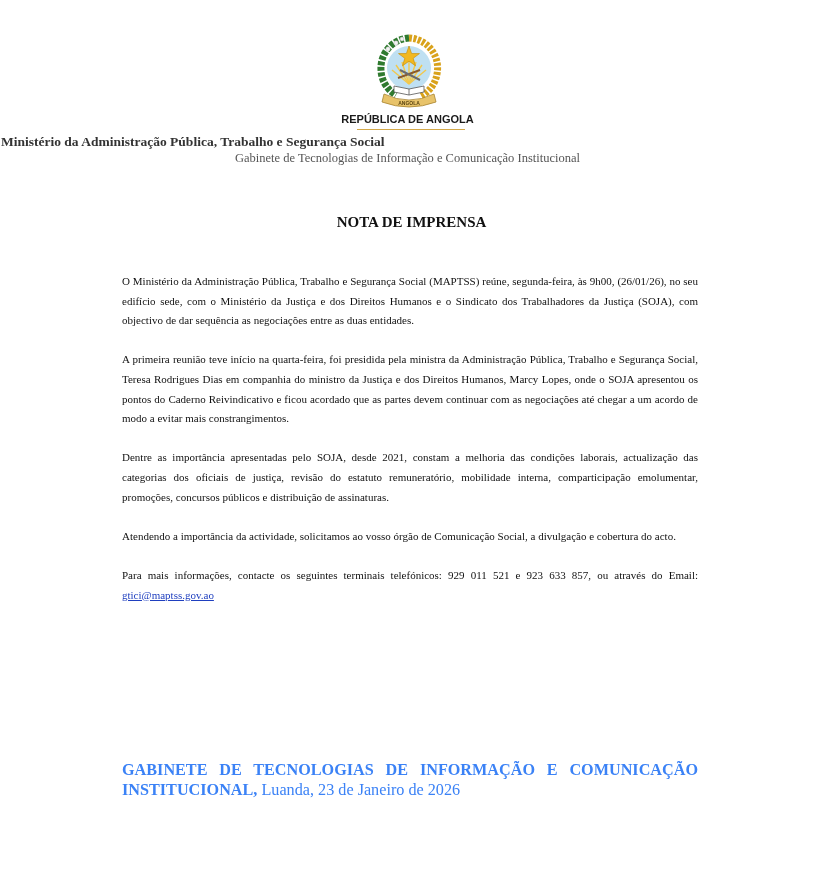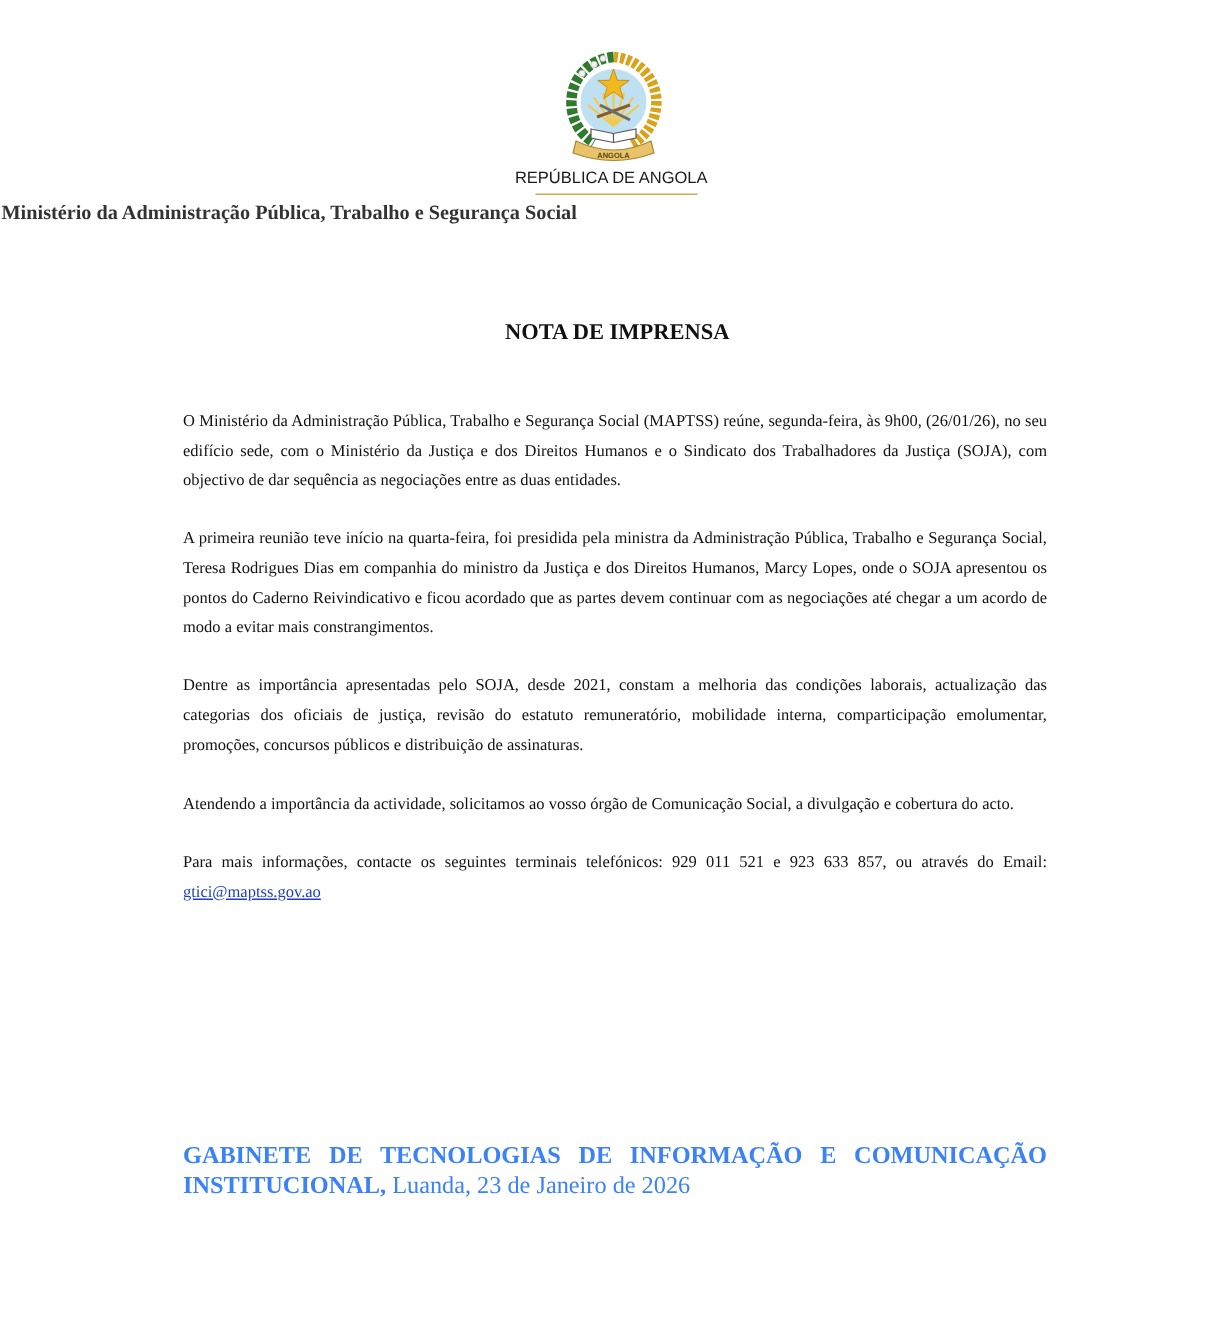--- a/index.html
+++ b/index.html
@@ -28,21 +28,21 @@
       top: 34px;
       width: 70px;
       height: 76px;
     }
     .republic {
       position: absolute;
       left: 0; width: 815px;
       top: 113px;
       text-align: center;
       font-family: "Liberation Sans", "DejaVu Sans", sans-serif;
-      font-weight: normal;
+      font-weight: bold;
       font-size: 11px;
       color: #1a1a1a;
       letter-spacing: 0px;
     }
     .rule {
       position: absolute;
       left: 357px;
       top: 129px;
       width: 108px;
       height: 1px;
@@ -150,20 +150,21 @@
       <line x1="35" y1="55" x2="35" y2="61" stroke="#555" stroke-width="0.8"></line>
 
       <path d="M10 60 Q35 72 60 60 L62 68 Q35 78 8 68 Z" fill="#e8c36a" stroke="#a88430" stroke-width="0.8"></path>
       <text x="35" y="71" text-anchor="middle" font-family="Liberation Sans, sans-serif" font-size="5" font-weight="bold" fill="#5a4410">ANGOLA</text>
     </svg>
   </div>
 
   <div class="republic">REPÚBLICA DE ANGOLA</div>
   <div class="rule"></div>
   <div class="ministry">Ministério da Administração Pública, Trabalho e Segurança Social</div>
+  <div class="gabinete">Gabinete de Tecnologias de Informação e Comunicação Institucional</div>
 
   <div class="title">NOTA DE IMPRENSA</div>
 
   <div class="body">
     <p class="para">O Ministério da Administração Pública, Trabalho e Segurança Social (MAPTSS) reúne, segunda-feira, às 9h00, (26/01/26), no seu edifício sede, com o Ministério da Justiça e dos Direitos Humanos e o Sindicato dos Trabalhadores da Justiça (SOJA), com objectivo de dar sequência as negociações entre as duas entidades.</p>
     <p class="para">A primeira reunião teve início na quarta-feira, foi presidida pela ministra da Administração Pública, Trabalho e Segurança Social, Teresa Rodrigues Dias em companhia do ministro da Justiça e dos Direitos Humanos, Marcy Lopes, onde o SOJA apresentou os pontos do Caderno Reivindicativo e ficou acordado que as partes devem continuar com as negociações até chegar a um acordo de modo a evitar mais constrangimentos.</p>
     <p class="para">Dentre as importância apresentadas pelo SOJA, desde 2021, constam a melhoria das condições laborais, actualização das categorias dos oficiais de justiça, revisão do estatuto remuneratório, mobilidade interna, comparticipação emolumentar, promoções, concursos públicos e distribuição de assinaturas.</p>
     <p class="para">Atendendo a importância da actividade, solicitamos ao vosso órgão de Comunicação Social, a divulgação e cobertura do acto.</p>
     <p class="para"><span>Para mais informações, contacte os seguintes terminais telefónicos: 929 011 521 e 923 633 857, ou através do Email: </span><a class="email-link" title="gtici@maptss.gov.ao">gtici@maptss.gov.ao</a></p>
   </div>

